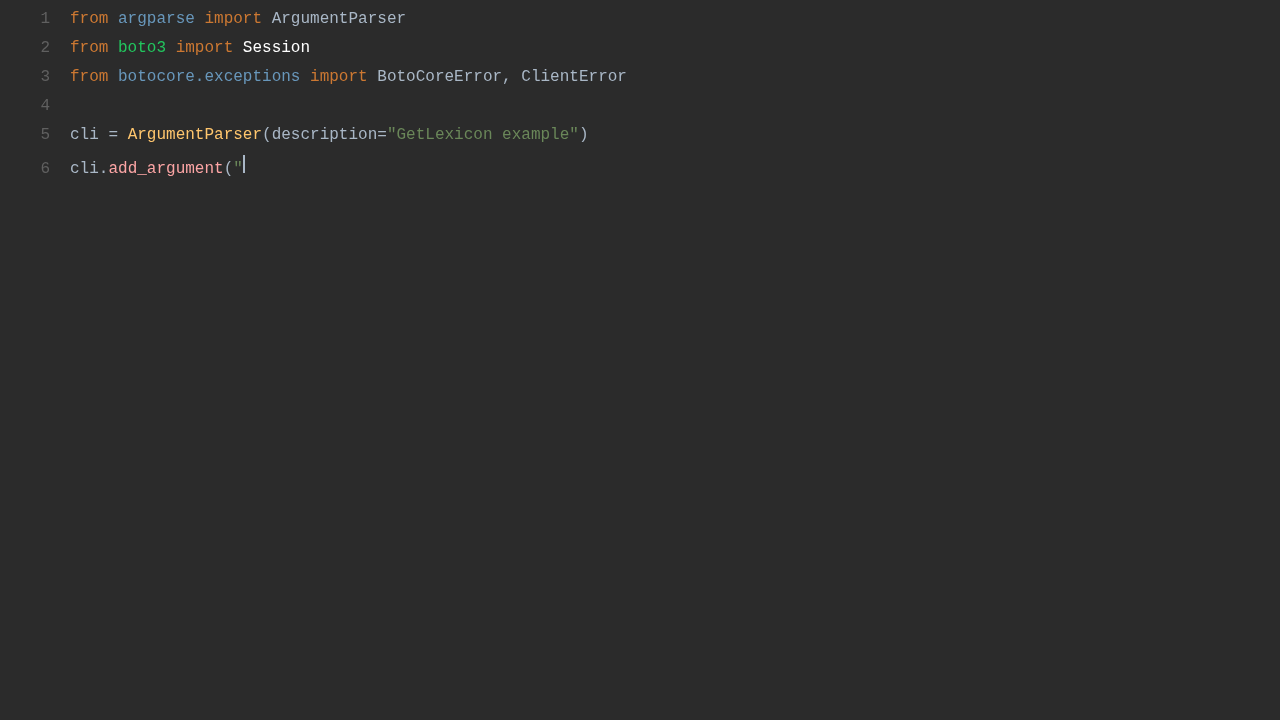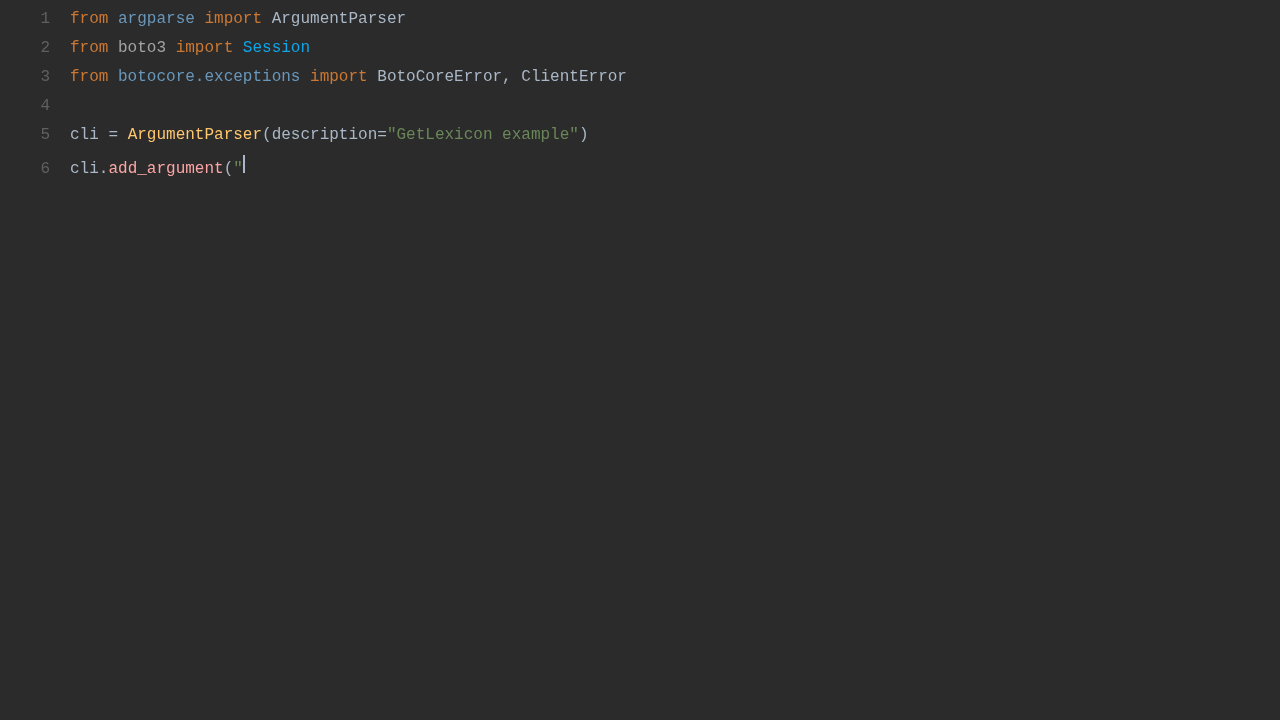--- a/index.html
+++ b/index.html
@@ -65,21 +65,21 @@
 <body>
 
 <div class="editor">
 
 <div class="code-line">
       <span class="line-number">1</span>
       <span class="code-content"><span style="color: rgb(204, 120, 50);">from</span><span style="color: rgb(169, 183, 198);"> </span><span style="color: rgb(104, 151, 187);">argparse</span><span style="color: rgb(169, 183, 198);"> </span><span style="color: rgb(204, 120, 50);">import</span><span style="color: rgb(169, 183, 198);"> </span><span style="color: rgb(169, 183, 198);">ArgumentParser</span></span>
     </div>
     <div class="code-line">
       <span class="line-number">2</span>
-      <span class="code-content"><span style="color: rgb(204, 120, 50);">from</span><span style="color: rgb(169, 183, 198);"> </span><span style="color: #a3a3a3; font-family: Liberation Mono, monospace;">boto3</span><span style="color: rgb(169, 183, 198);"> </span><span style="color: rgb(204, 120, 50);">import</span><span style="color: rgb(169, 183, 198);"> </span><span style="color: #0ea5e9;">Session</span></span>
+      <span class="code-content"><span style="color: rgb(204, 120, 50);">from</span><span style="color: rgb(169, 183, 198);"> </span><span style="color: #22c55e; font-family: Liberation Mono, monospace;">boto3</span><span style="color: rgb(169, 183, 198);"> </span><span style="color: rgb(204, 120, 50);">import</span><span style="color: rgb(169, 183, 198);"> </span><span style="color: #ffffff;">Session</span></span>
     </div>
     <div class="code-line">
       <span class="line-number">3</span>
       <span class="code-content"><span style="color: rgb(204, 120, 50);">from</span><span style="color: rgb(169, 183, 198);"> </span><span style="color: rgb(104, 151, 187);">botocore.exceptions</span><span style="color: rgb(169, 183, 198);"> </span><span style="color: rgb(204, 120, 50);">import</span><span style="color: rgb(169, 183, 198);"> </span><span style="color: rgb(169, 183, 198);">BotoCoreError</span><span style="color: rgb(169, 183, 198);">, </span><span style="color: rgb(169, 183, 198);">ClientError</span></span>
     </div>
     <div class="code-line">
       <span class="line-number">4</span>
       <span class="code-content"></span>
     </div>
     <div class="code-line">

